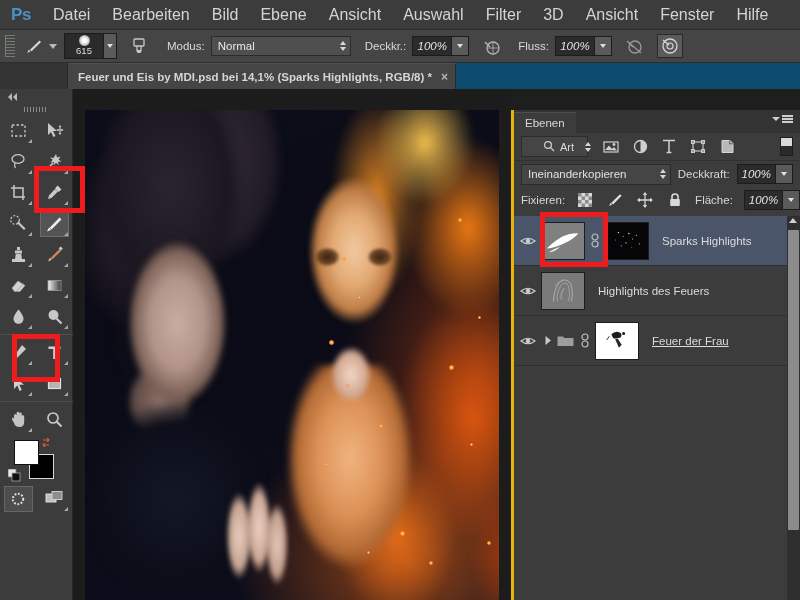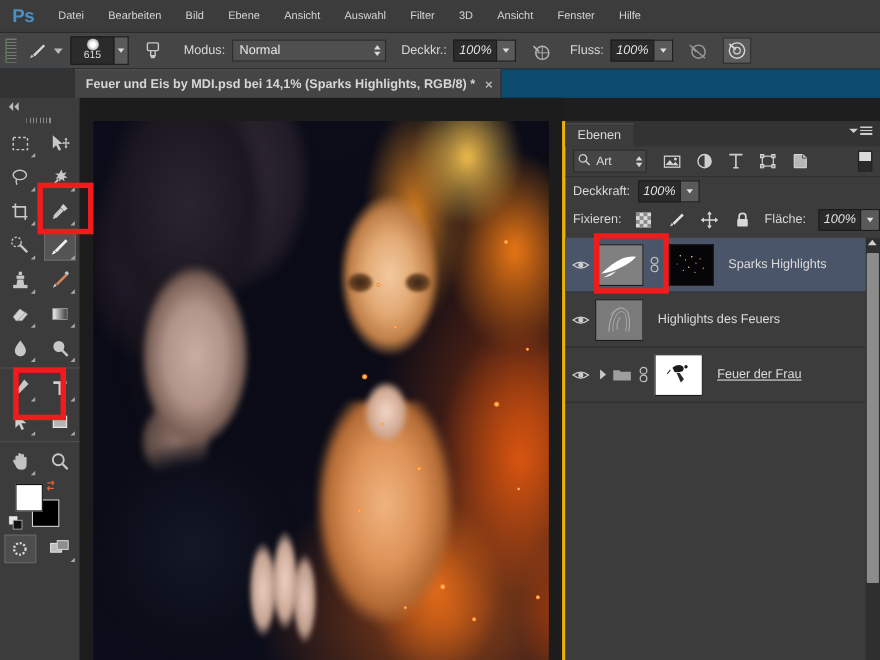--- a/index.html
+++ b/index.html
@@ -22,21 +22,21 @@
   .ps-logo {
     width: 42px; height: 30px;
     display: flex; align-items: center; justify-content: center;
     color: #4a90c4; font-weight: bold; font-size: 17px;
     letter-spacing: -0.5px;
     font-family: "Liberation Sans", sans-serif;
   }
   .menu-item {
     padding: 0 11px; height: 30px;
     display: flex; align-items: center;
-    color: #d4d4d4; font-size: 10px; white-space: nowrap;
+    color: #d4d4d4; font-size: 16px; white-space: nowrap;
   }
 
   
   .optionsbar {
     position: absolute; left: 0; top: 30px; width: 800px; height: 33px;
     background: #454545;
     display: flex; align-items: center;
     border-bottom: 1px solid #2d2d2d;
     gap: 0;
   }
@@ -277,21 +277,21 @@
   .panel-menu .bars {
     width: 11px; height: 8px;
     background: repeating-linear-gradient(to bottom, #cfcfcf 0px, #cfcfcf 1.5px, #3c3c3c 1.5px, #3c3c3c 3px);
   }
   .filter-row {
     height: 28px; display: flex; align-items: center; padding: 0 7px; gap: 0;
     border-bottom: 1px solid #313131;
   }
   .kind-select {
     width: 67px; height: 21px; background: #454545; border: 1px solid #2b2b2b;
-    display: flex; align-items: center; padding: 0 3px 0 3px; gap: 5px;
+    display: flex; align-items: center; padding: 0 3px 0 21px; gap: 5px;
     color: #dcdcdc; font-size: 11px; justify-content: space-between;
   }
   .filter-icons { display: flex; align-items: center; gap: 11px; margin-left: 14px; }
   .fi { width: 18px; height: 18px; display:flex;align-items:center;justify-content:center; }
   .filter-toggle {
     margin-left: auto; width: 13px; height: 19px;
     background: linear-gradient(to bottom, #d9d9d9 0 48%, #2a2a2a 48% 100%);
     border: 1px solid #1e1e1e;
   }
   .blend-row {
@@ -806,20 +806,27 @@
           <svg width="15" height="15" viewBox="0 0 15 15">
               <path d="M2 1.5 L10 1.5 L13 4.5 L13 13.5 L2 13.5 Z" fill="#b8b8b8" stroke="#e0e0e0" stroke-width="0.9"></path>
               <path d="M9.6 1.5 L9.6 4.8 L13 4.8" fill="none" stroke="#555" stroke-width="0.9"></path>
             </svg>
         </div>
       </div>
       <div class="filter-toggle"></div>
     </div>
 
     <div class="blend-row">
+      <div class="blend-select">
+        <span>Ineinanderkopieren</span>
+        <span class="spin">
+            <i class="u"></i>
+            <i class="d"></i>
+          </span>
+      </div>
       <div class="panel-lbl">Deckkraft:</div>
       <div style="display:flex">
         <div class="numfield" style="min-width:36px">100%</div>
         <div class="numarrow">
             <div class="tri-down"></div>
           </div>
       </div>
     </div>
 
     <div class="lock-row">

